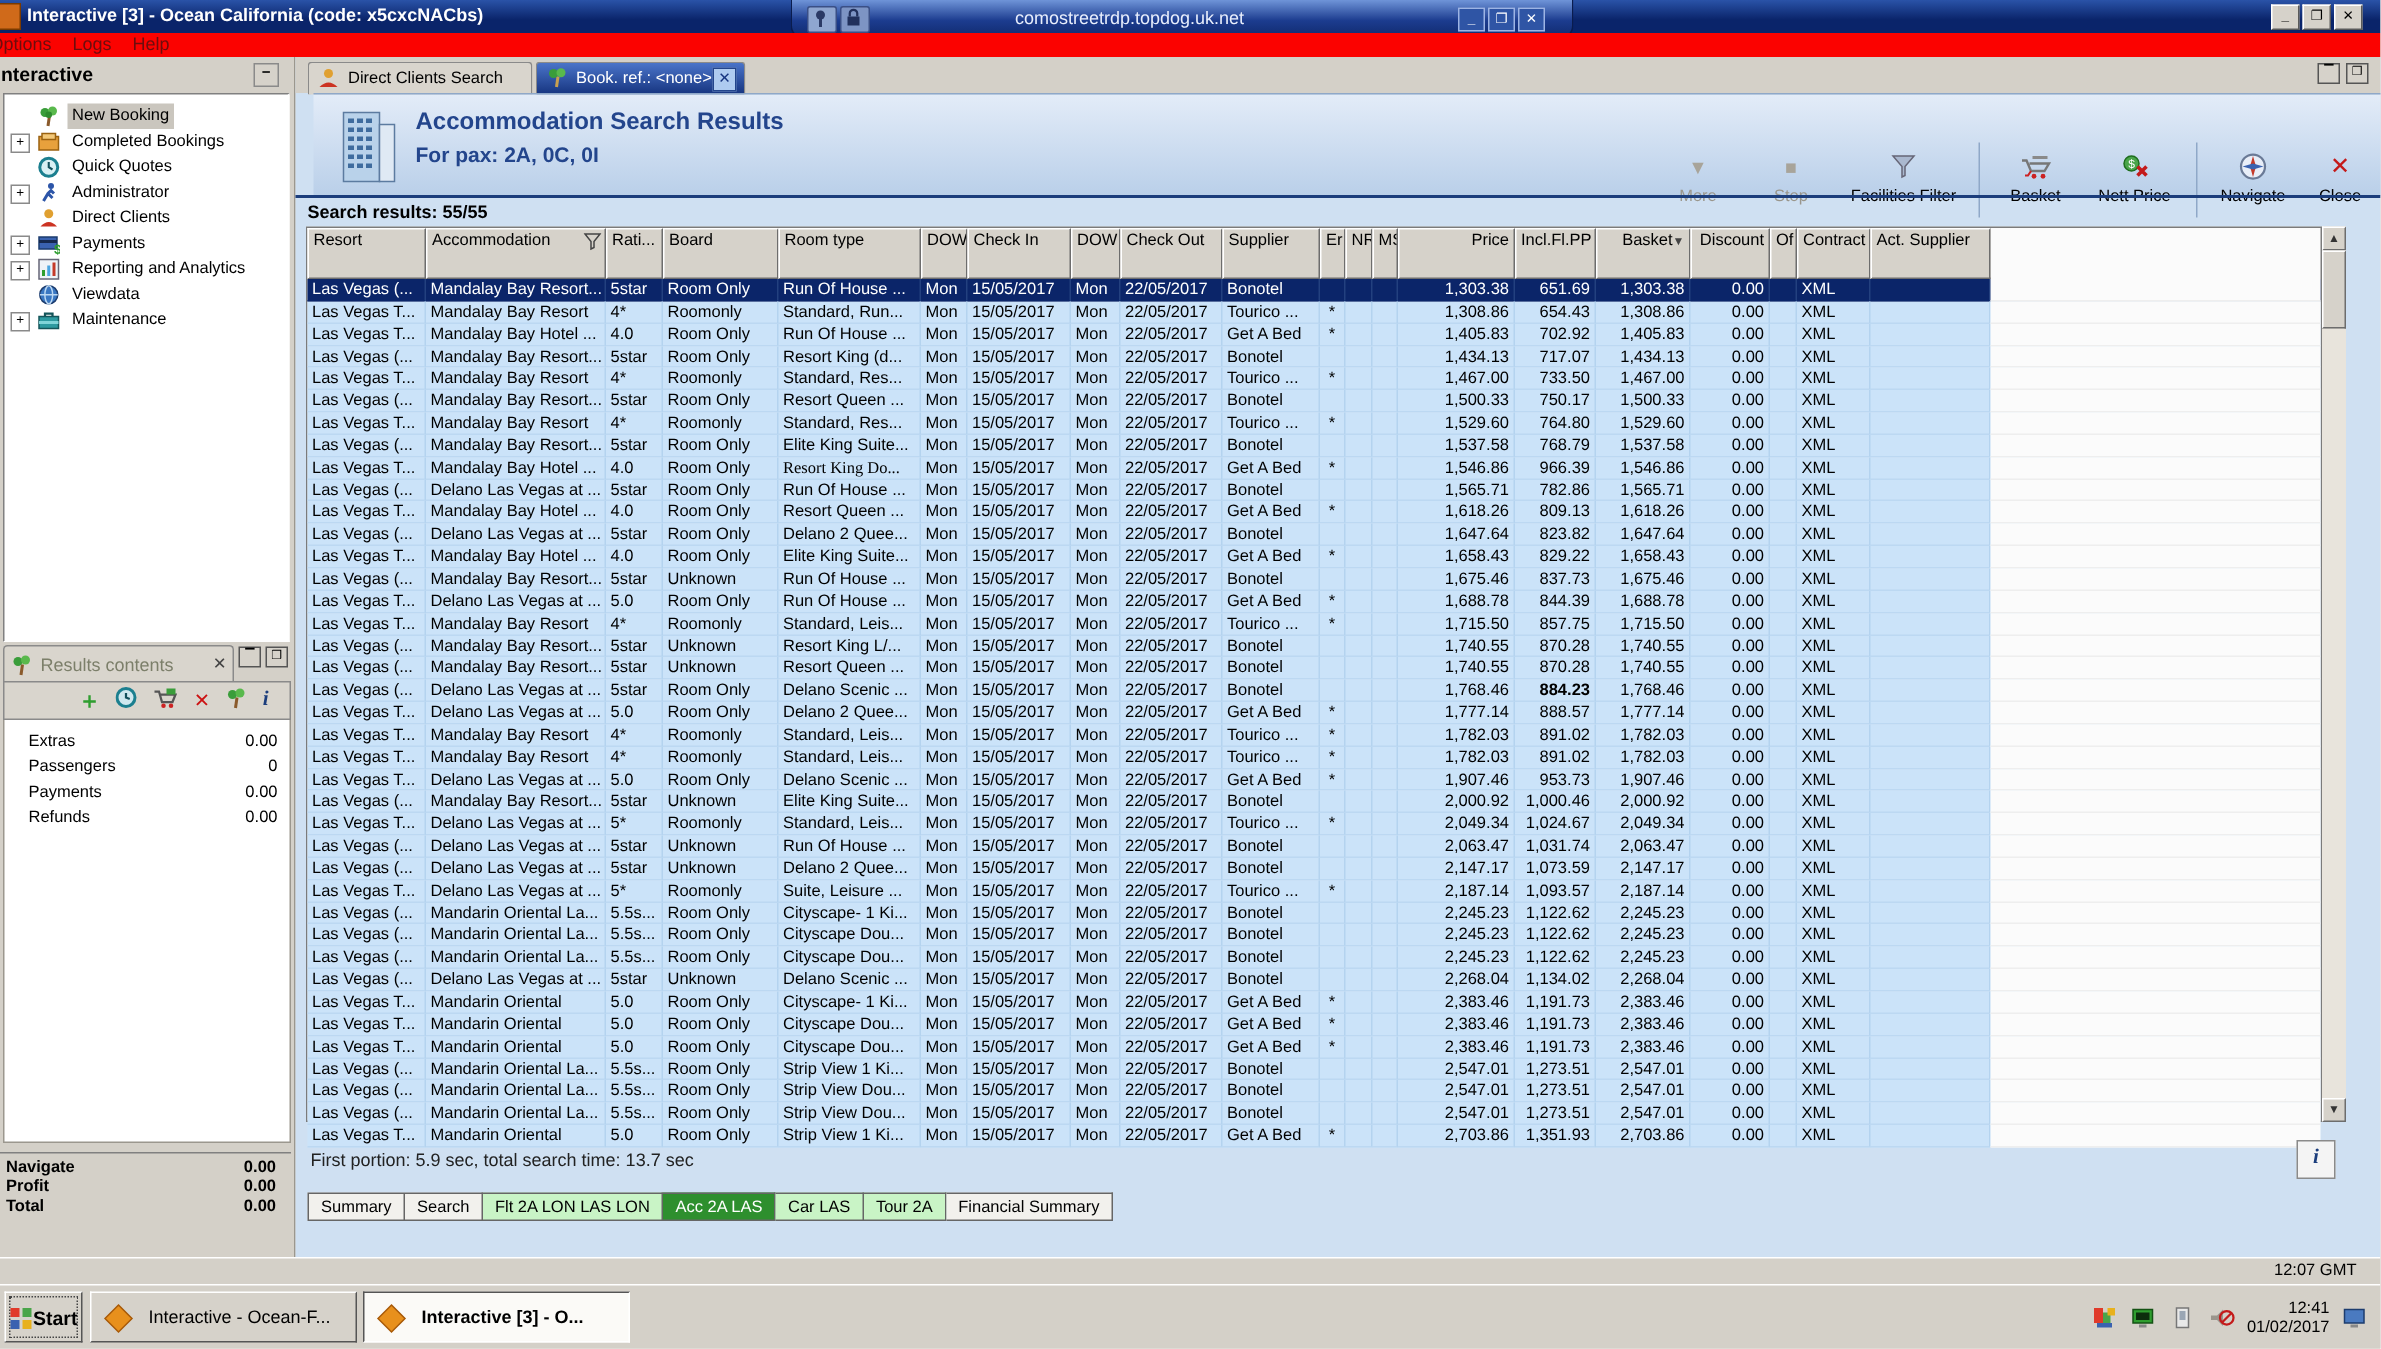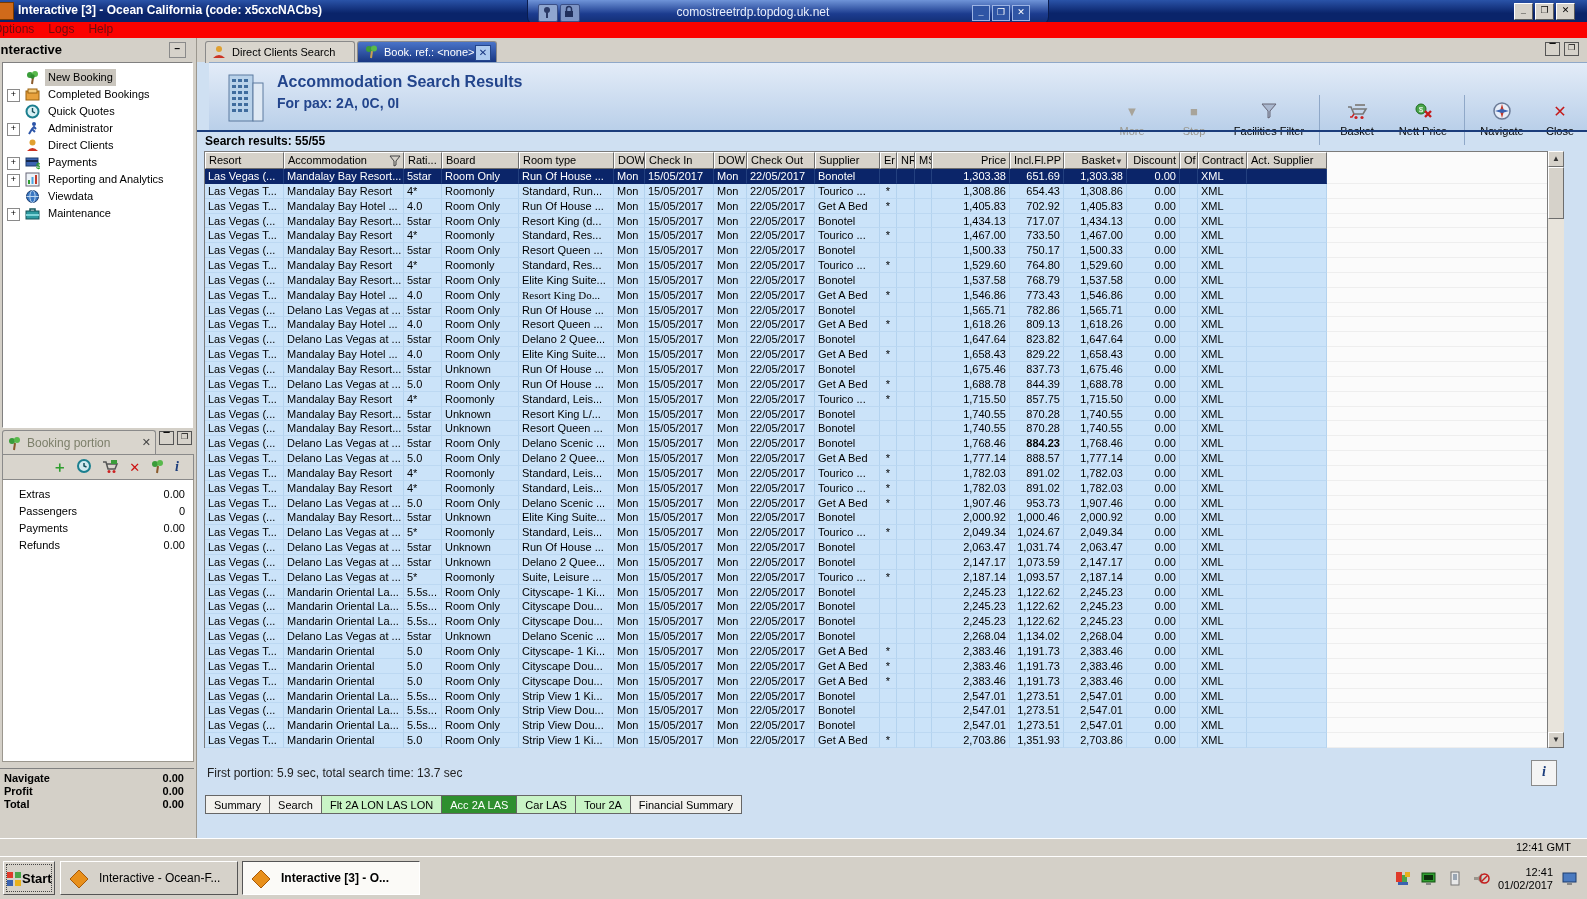--- a/index.html
+++ b/index.html
@@ -94,21 +94,21 @@
   #toolbar{position:absolute;right:12px;top:28px;height:58px;display:flex;align-items:stretch;}
   .tbtn{width:62px;text-align:center;position:relative;padding-top:6px;color:#000;}
   .tbtn .ticn{height:28px;display:flex;align-items:center;justify-content:center;}
   .tbtn .tlbl{font-size:11px;}
   .tbtn.disabled{color:#9a968c;}
   .tsep{width:1px;background:#8fa8c8;margin:4px 6px;}
 
   
   #grid{position:absolute;left:7px;top:113px;width:1344px;height:597px;background:#fbfbfb;
         border:1px solid #7b7b7b;box-sizing:border-box;}
-  #thead{display:flex;height:17px;}
+  #thead{display:flex;height:34px;}
   .th{background:#d6d2ca;border:1px solid;border-color:#fff #6d6d6d #6d6d6d #fff;
       box-sizing:border-box;padding:1px 3px 0 3px;white-space:nowrap;overflow:hidden;position:relative;font-size:11px;}
   .th.right{text-align:right;}
   .th .funnel{position:absolute;right:2px;top:2px;}
   .th .sortg{font-size:8px;color:#444;}
   #tbody{position:relative;}
   .tr{display:flex;height:14.85px;line-height:14.6px;background:#cbe3f9;}
   .tr.sel{background:#0b2569;color:#fff;}
   .td{box-sizing:border-box;padding:0 3px;white-space:nowrap;overflow:hidden;
       border-right:1px solid #b4d3ef;border-bottom:1px solid #bcd8f2;font-size:11px;}
@@ -281,21 +281,21 @@
 </div>
 
 <div id="bc" class="abs">
   <div id="bc-titlebar">
     <div id="bc-tab">
       <svg class="abs" style="left:4px;top:5px;" width="15" height="15">
           <path d="M7 14 L8 7" stroke="#8a5a2b" stroke-width="2"></path>
           <circle cx="5" cy="5" r="3" fill="#3a9d3a"></circle>
           <circle cx="10" cy="4" r="3" fill="#59b94c"></circle>
         </svg>
-      <span class="bcl nowrap">Booking portion</span>
+      <span class="bcl nowrap">Results contents</span>
       <span class="bcx">✕</span>
     </div>
     <div id="bc-winbtns">
       <div class="bc-wbtn">▔</div>
       <div class="bc-wbtn">❒</div>
     </div>
   </div>
   <div id="bc-toolbar">
     <span style="color:#2f9e2f;font-weight:bold;font-size:15px;">＋</span>
     <span><svg width="15" height="15">
@@ -689,21 +689,21 @@
           <div class="td" style="width: 95px; font-family: Liberation Serif, serif;">Resort King Do...</div>
           <div class="td" style="width: 31px;">Mon</div>
           <div class="td" style="width: 69px;">15/05/2017</div>
           <div class="td" style="width: 33px;">Mon</div>
           <div class="td" style="width: 68px;">22/05/2017</div>
           <div class="td" style="width: 65px;">Get A Bed</div>
           <div class="td center" style="width: 17px;">*</div>
           <div class="td" style="width: 18px;"></div>
           <div class="td" style="width: 17px;"></div>
           <div class="td right" style="width: 78px;">1,546.86</div>
-          <div class="td right" style="width: 54px;">773.43</div>
+          <div class="td right" style="width: 54px;">966.39</div>
           <div class="td right" style="width: 63px;">1,546.86</div>
           <div class="td right" style="width: 53px;">0.00</div>
           <div class="td" style="width: 18px;"></div>
           <div class="td" style="width: 49px;">XML</div>
           <div class="td" style="width: 80px;"></div>
           <div class="rowtail"></div>
         </div>
         <div class="tr">
           <div class="td" style="width: 79px;">Las Vegas (...</div>
           <div class="td" style="width: 120px;">Delano Las Vegas at ...</div>
@@ -1411,21 +1411,21 @@
       <div class="btab">Search</div>
       <div class="btab green">Flt 2A LON LAS LON</div>
       <div class="btab selgreen">Acc 2A LAS</div>
       <div class="btab green">Car LAS</div>
       <div class="btab green">Tour 2A</div>
       <div class="btab">Financial Summary</div>
     </div>
 </div>
 
 <div id="statusbar" class="abs">
-  <div class="gmt">12:41 GMT</div>
+  <div class="gmt">12:07 GMT</div>
 </div>
 
 <div id="taskbar" class="abs">
   <div id="start">
     <div class="sfocus"></div>
     <svg class="abs" style="left:2px;top:9px;" width="16" height="16">
       <rect x="1" y="1" width="6" height="6" fill="#e03a2a"></rect>
         <rect x="9" y="1" width="6" height="6" fill="#4aa54a"></rect>
       <rect x="1" y="9" width="6" height="6" fill="#3a62b0"></rect>
         <rect x="9" y="9" width="6" height="6" fill="#e8b11c"></rect>

